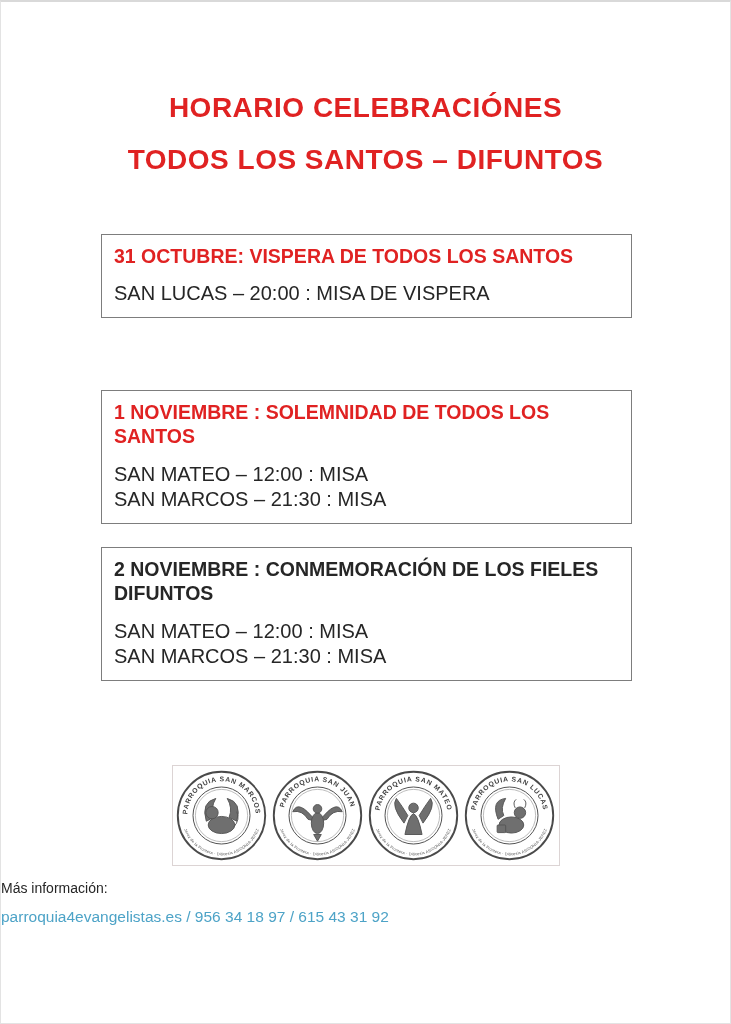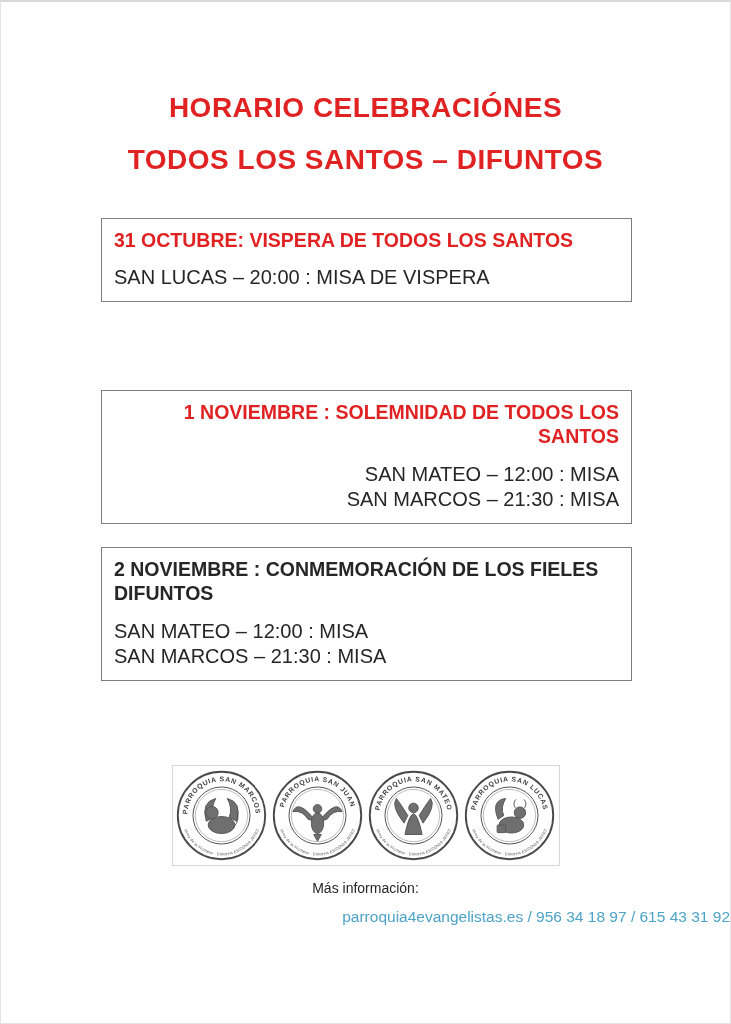--- a/index.html
+++ b/index.html
@@ -29,22 +29,22 @@
   .title-line1{top:90px;}
   .title-line2{top:142px;}
 
   .schedule-box{
     position:absolute;
     left:100px;width:531px;
     border:1px solid #7d7d7d;
     background:#fff;
     padding:9px 12px 12px 12px;
   }
-  .box-1{top:216px;}
-  .box-2{top:388px;text-align:right;}
+  .box-1{top:232px;}
+  .box-2{top:388px;}
   .box-3{top:545px;}
   .schedule-header{
     font-weight:bold;
     font-size:19.5px;
     line-height:1.25;
     color:var(--accent-red,#e02222);
     margin-bottom:14px;
   }
   .schedule-header.black{color:var(--text-black,#262626);}
   .schedule-line{
@@ -75,28 +75,27 @@
   }
   .seal-ring-text-bottom{
     font-family:"Liberation Sans","DejaVu Sans",sans-serif;
     font-weight:normal;
     fill:#555;
   }
 
   .footer-info{
     position:absolute;
     top:878px;left:0;right:0;
-    text-align:center;
     font-size:14px;
     color:var(--text-black,#262626);
   }
   .footer-contact{
     position:absolute;
     top:906px;left:0;right:0;
-    text-align:right;
+    text-align:left;
     font-size:15.5px;
     color:var(--link-blue,#4da3c7);
     cursor:pointer;
   }
 </style>
 </head>
 <body>
 
 <div class="page">
 

